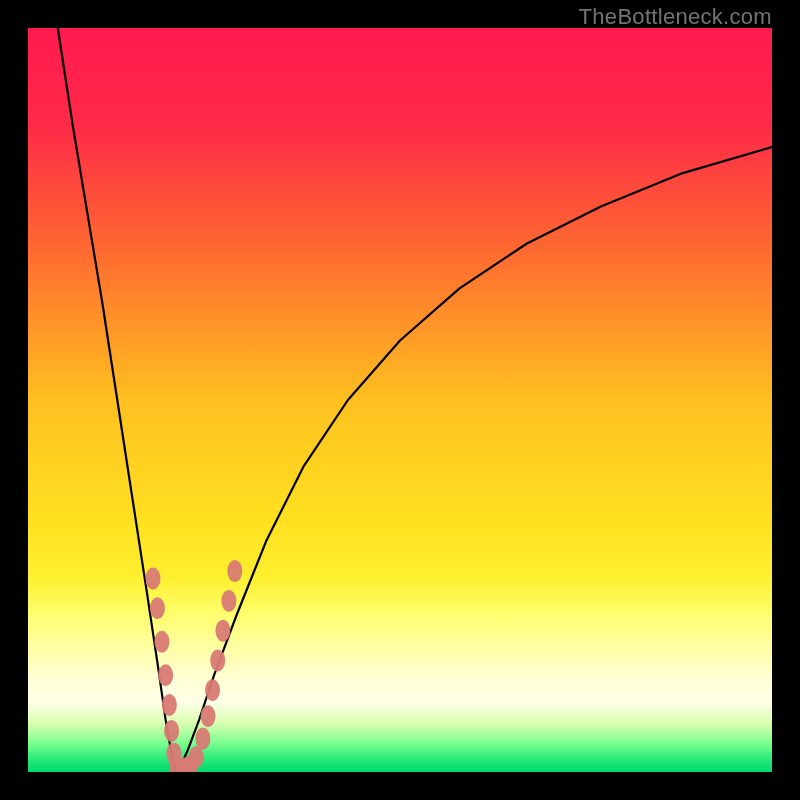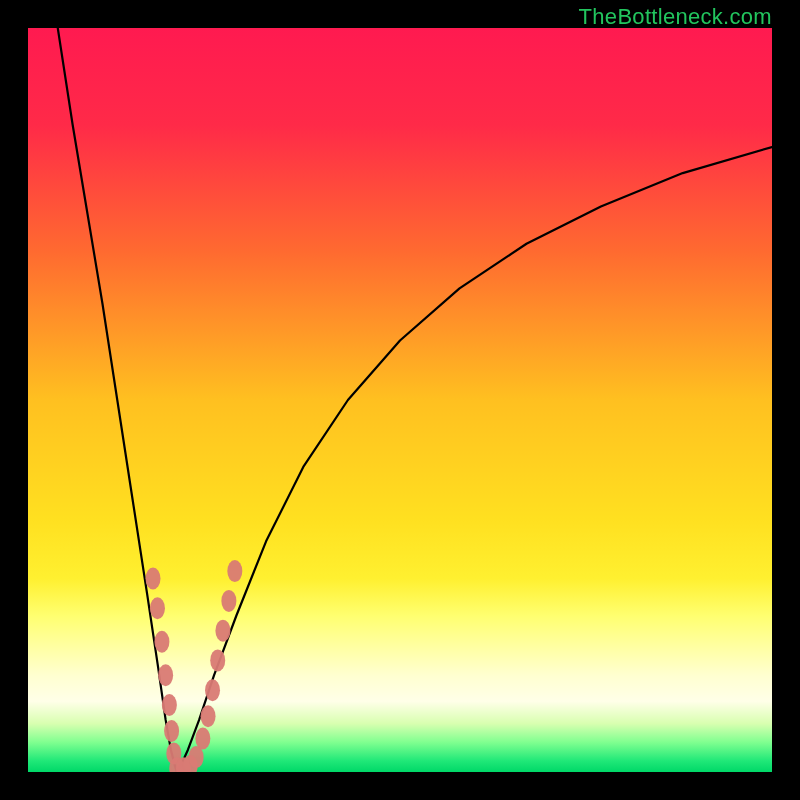--- a/index.html
+++ b/index.html
@@ -9,21 +9,21 @@
       background: #000;
       position: relative;
       font-family: Arial, sans-serif;
     }
     .watermark {
       position: absolute;
       top: 4px;
       right: 28px;
       font-size: 22px;
       font-weight: 500;
-      color: #22c55e;
+      color: #737373;
       z-index: 10;
       letter-spacing: 0.3px;
     }
     .plot-wrap {
       position: absolute;
       left: 28px;
       top: 28px;
       width: 744px;
       height: 744px;
     }

